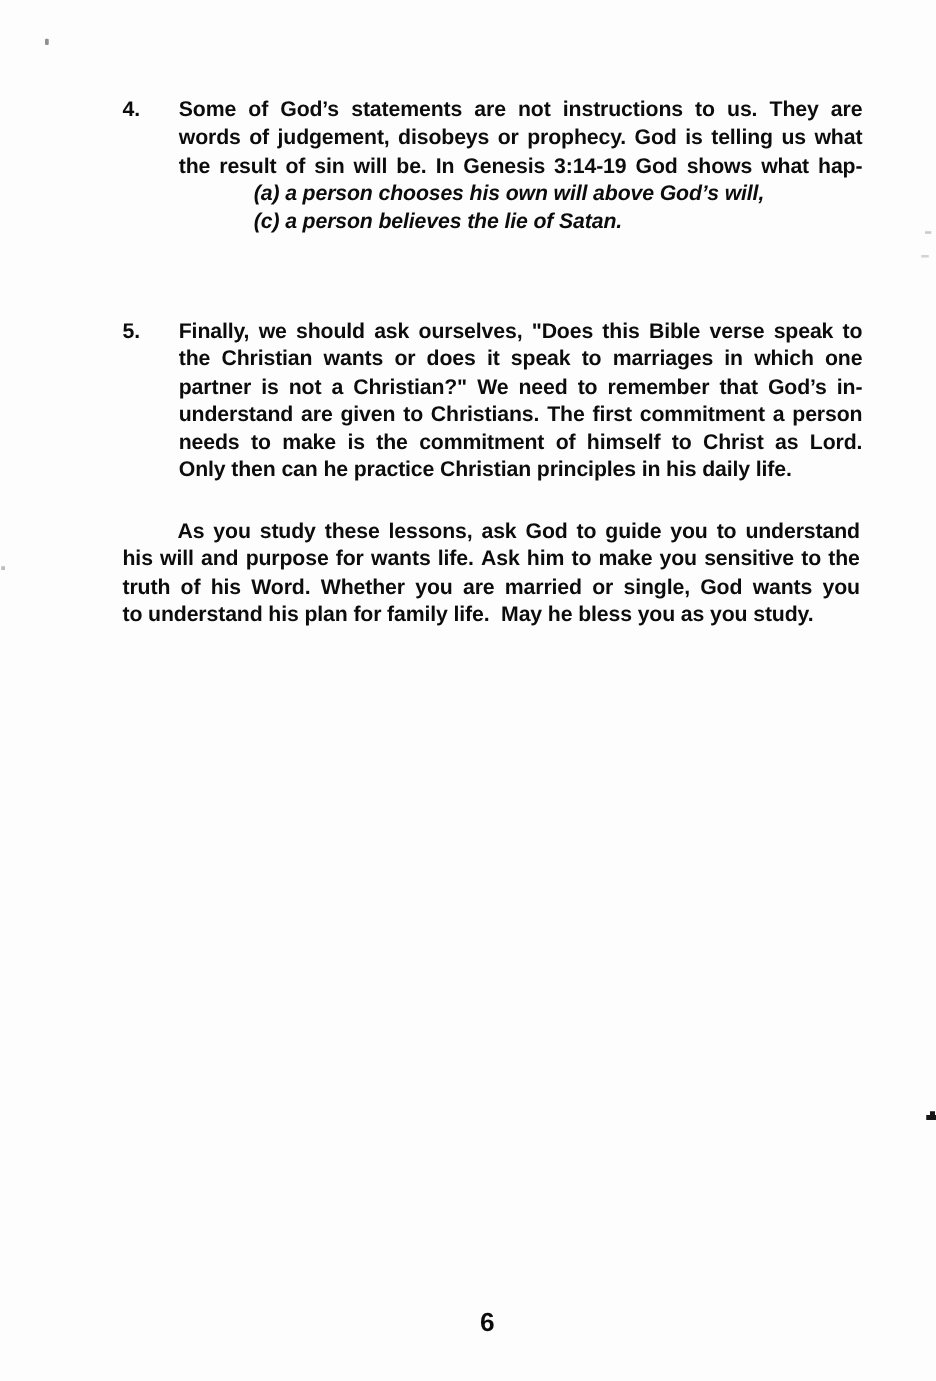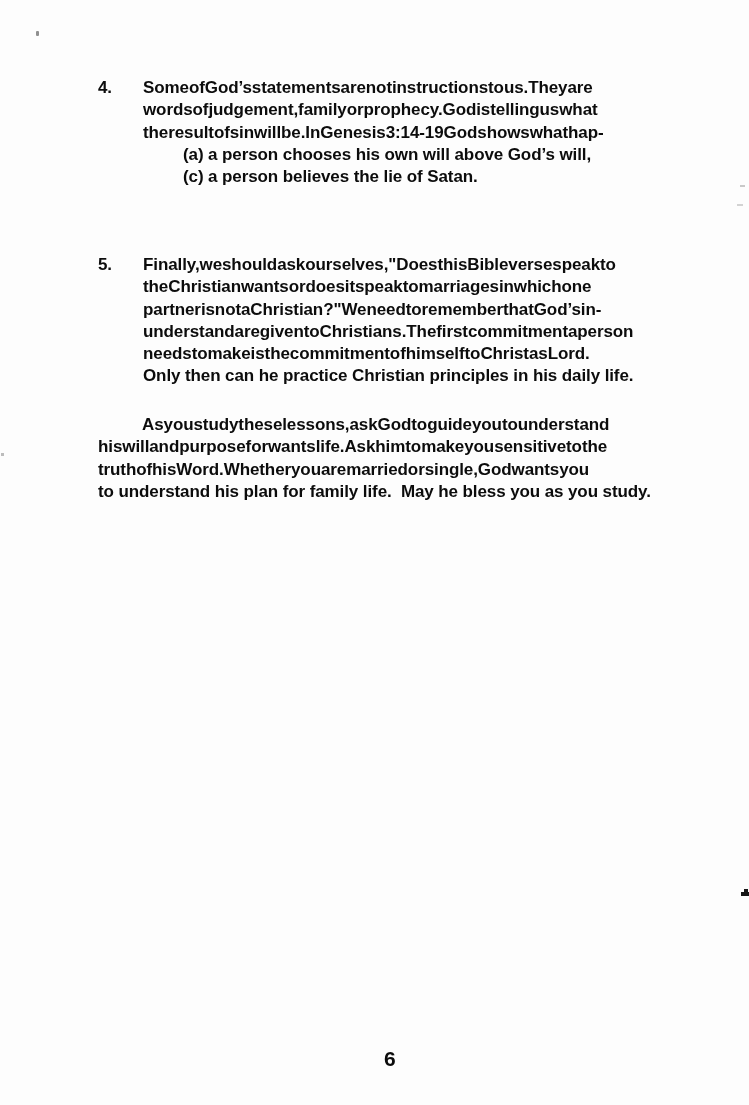--- a/index.html
+++ b/index.html
@@ -51,24 +51,24 @@
     top: 0;
     line-height: 22.3px;
   }
   .line {
     height: 22.3px;
     line-height: 22.3px;
     white-space: pre;
   }
   .line.just {
     display: flex;
-    justify-content: flex-start;
+    justify-content: space-between;
     white-space: normal;
   }
-  .line.sub { margin-left: 40px; }
+  .line.sub { margin-left: 60px; font-style: italic; }
   .line.fi { padding-left: 44px; }
   .page-number {
     position: absolute;
     left: 384px;
     top: 1047px;
     font-size: 21px;
     font-weight: 700;
     color: var(--ink);
   }
   .artifact { position: absolute; }
@@ -96,21 +96,21 @@
           <span>instructions</span>
           <span>to</span>
           <span>us.</span>
           <span>They</span>
           <span>are</span>
         </div>
         <div class="line just">
           <span>words</span>
           <span>of</span>
           <span>judgement,</span>
-          <span>family</span>
+          <span>disobeys</span>
           <span>or</span>
           <span>prophecy.</span>
           <span>God</span>
           <span>is</span>
           <span>telling</span>
           <span>us</span>
           <span>what</span>
         </div>
         <div class="line just">
           <span>the</span>

